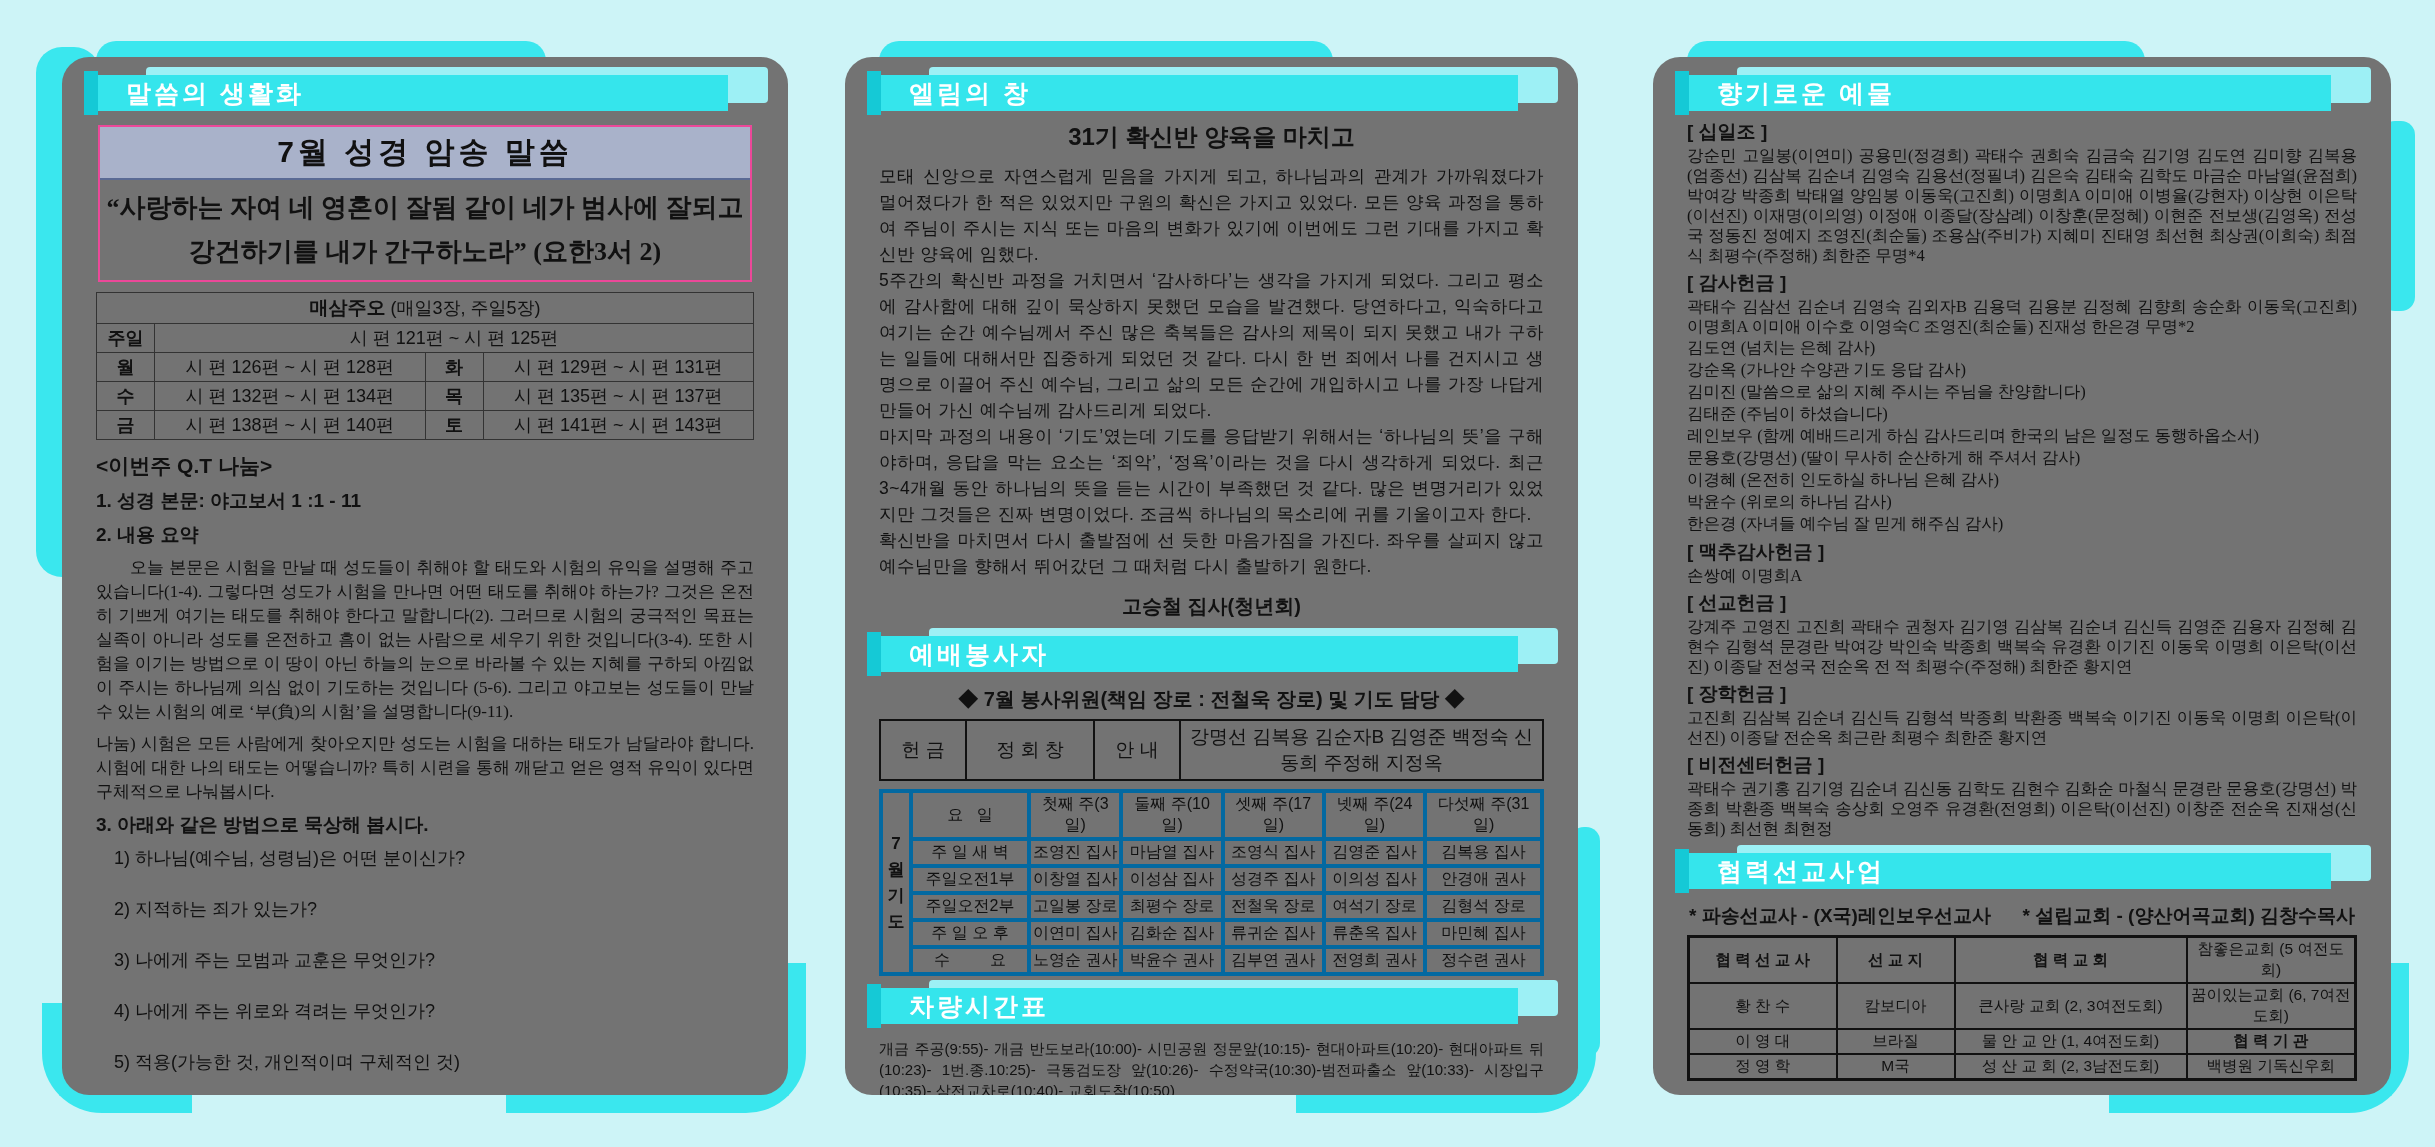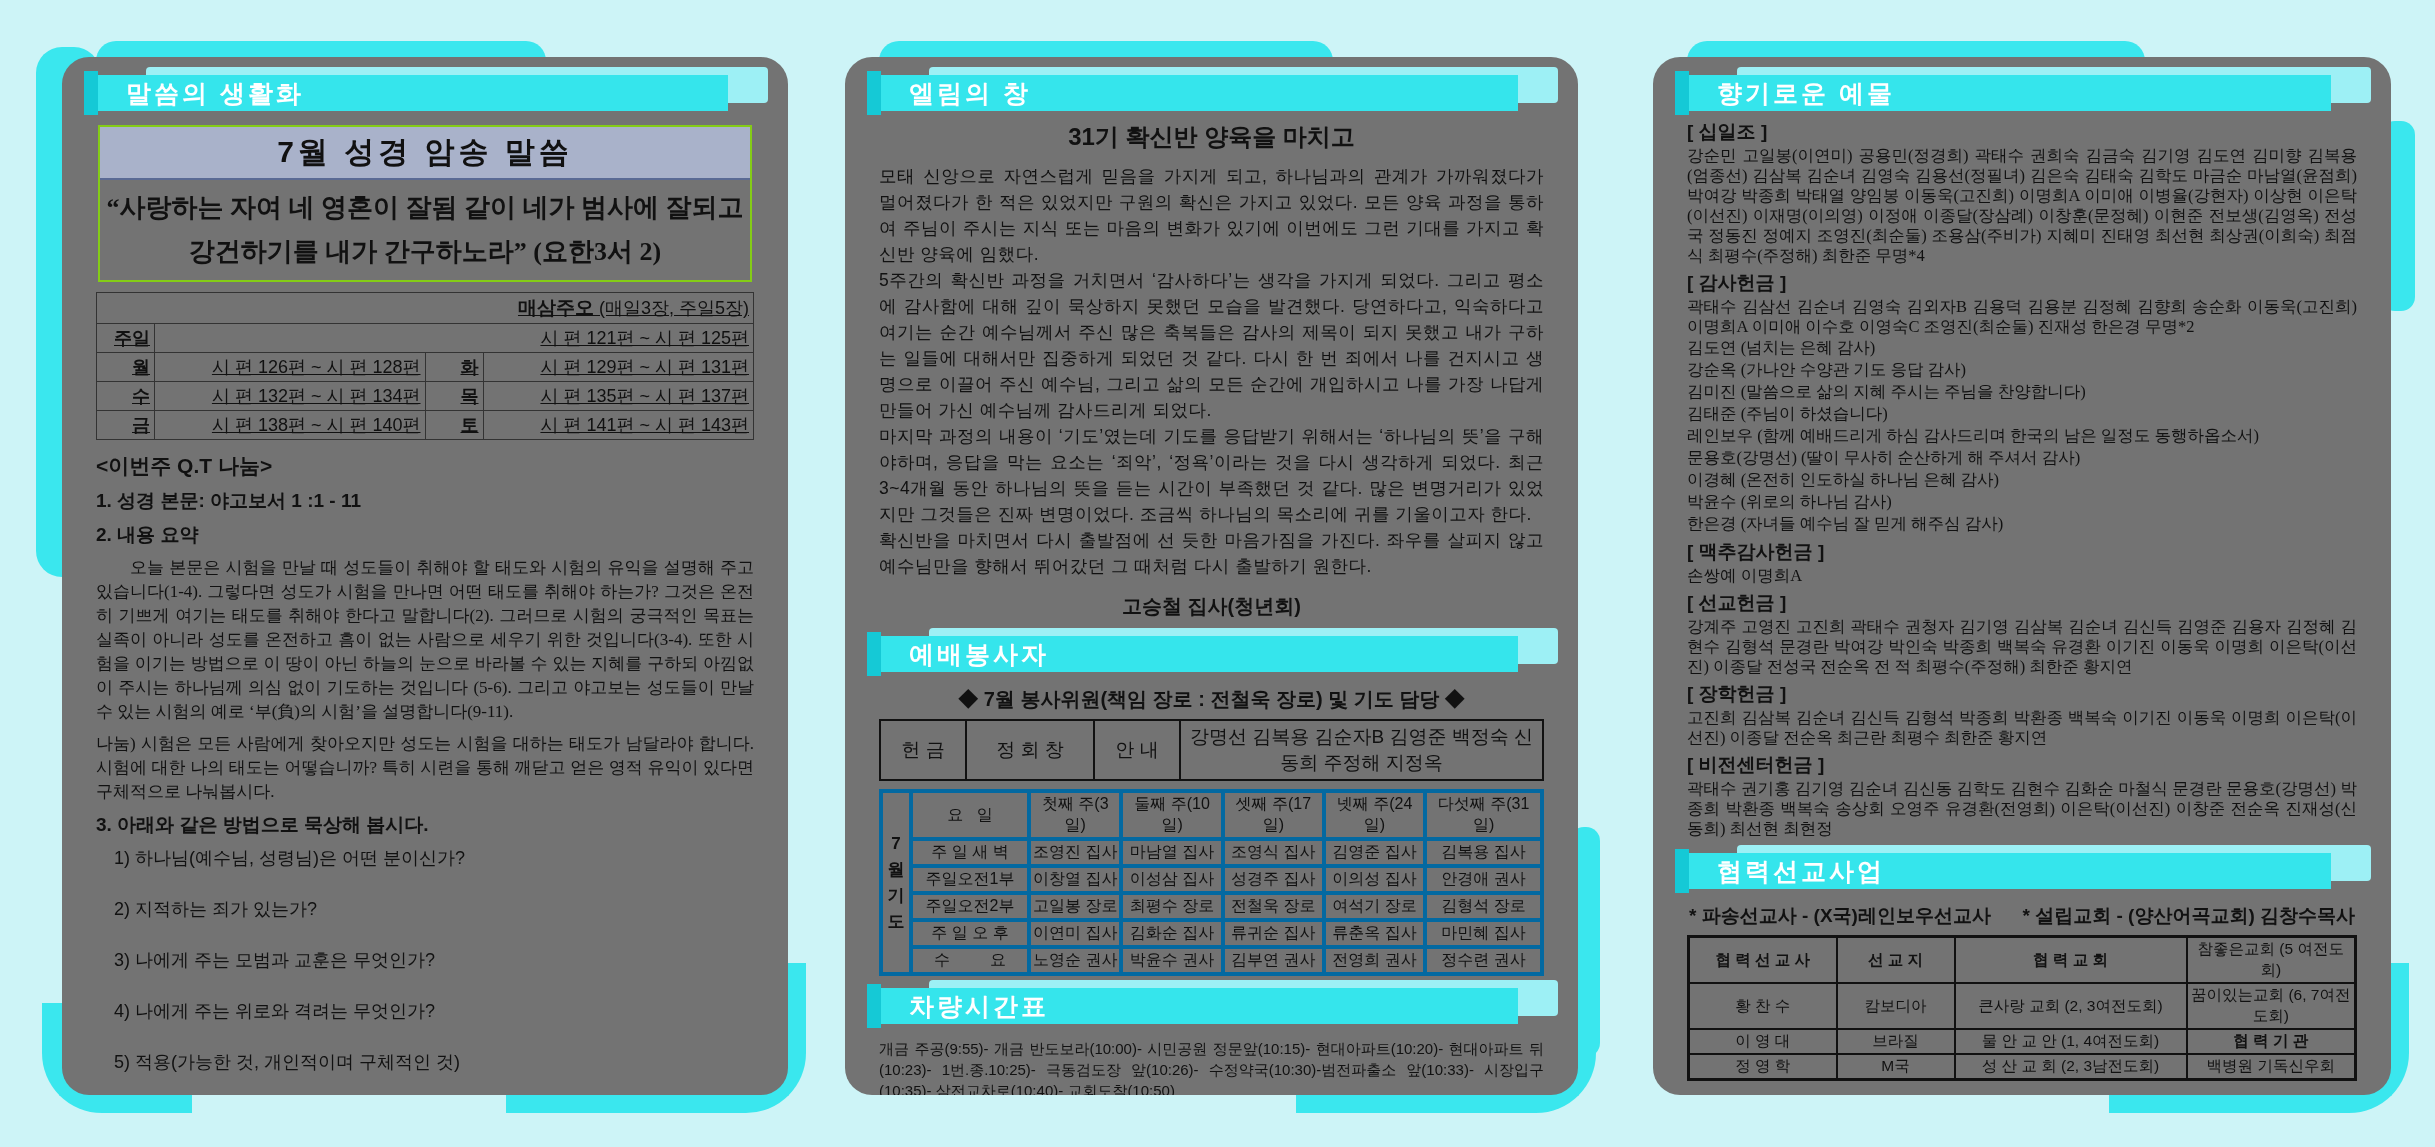--- a/index.html
+++ b/index.html
@@ -48,31 +48,31 @@
   .sec .bar {
     position:absolute; left:0; top:0; right:26px; height:36px;
     background:#35e5ec; color:#fff; font-weight:bold; font-size:25px; line-height:36px;
     padding-left:30px; letter-spacing:3px;
   }
   .sec .bar::before {
     content:""; position:absolute; left:-12px; top:-4px; width:14px; height:44px; background:#15c9d6;
   }
 
   
-  .memory-box { border:2px solid #84cc16; margin:2px 2px 10px 2px; }
+  .memory-box { border:2px solid #ec4899; margin:2px 2px 10px 2px; }
   .memory-box .mb-title {
     background:#a9b2ca; border-bottom:2px solid #5a6a94;
     text-align:center; font-weight:bold; font-size:30px; padding:5px 0; letter-spacing:4px;
   }
   .memory-box .mb-verse {
     text-align:center; font-weight:bold; font-size:26px; line-height:44px; padding:6px 4px;
   }
   table { border-collapse:collapse; }
   .reading-table { width:100%; margin:0 0 12px 0; font-size:18px; }
-  .reading-table td { border:1px solid #333; text-align:right; padding:2px 4px; height:28px;text-decoration:underline; }
+  .reading-table td { border:1px solid #333; text-align:center; padding:2px 4px; height:28px; }
   .reading-table .cap b { font-size:19px; }
   .reading-table .day { font-weight:bold; width:58px; }
 
   .qt-heading { font-weight:bold; font-size:21px; margin:6px 0 2px 0; }
   .qt-item { font-weight:bold; font-size:19px; margin:8px 0; }
   .qt-body { font-size:17px; line-height:24px; text-align:justify; text-indent:2em; margin:2px 0 8px 0; }
   .qt-share { font-size:17px; line-height:24px; text-align:justify; margin:8px 0 8px 0; }
   .qt-q { font-size:18px; margin:0 0 27px 18px; }
 
   .att-table { width:97%; margin:10px auto 0 auto; border:3px solid #4a5878; font-size:25px; }

